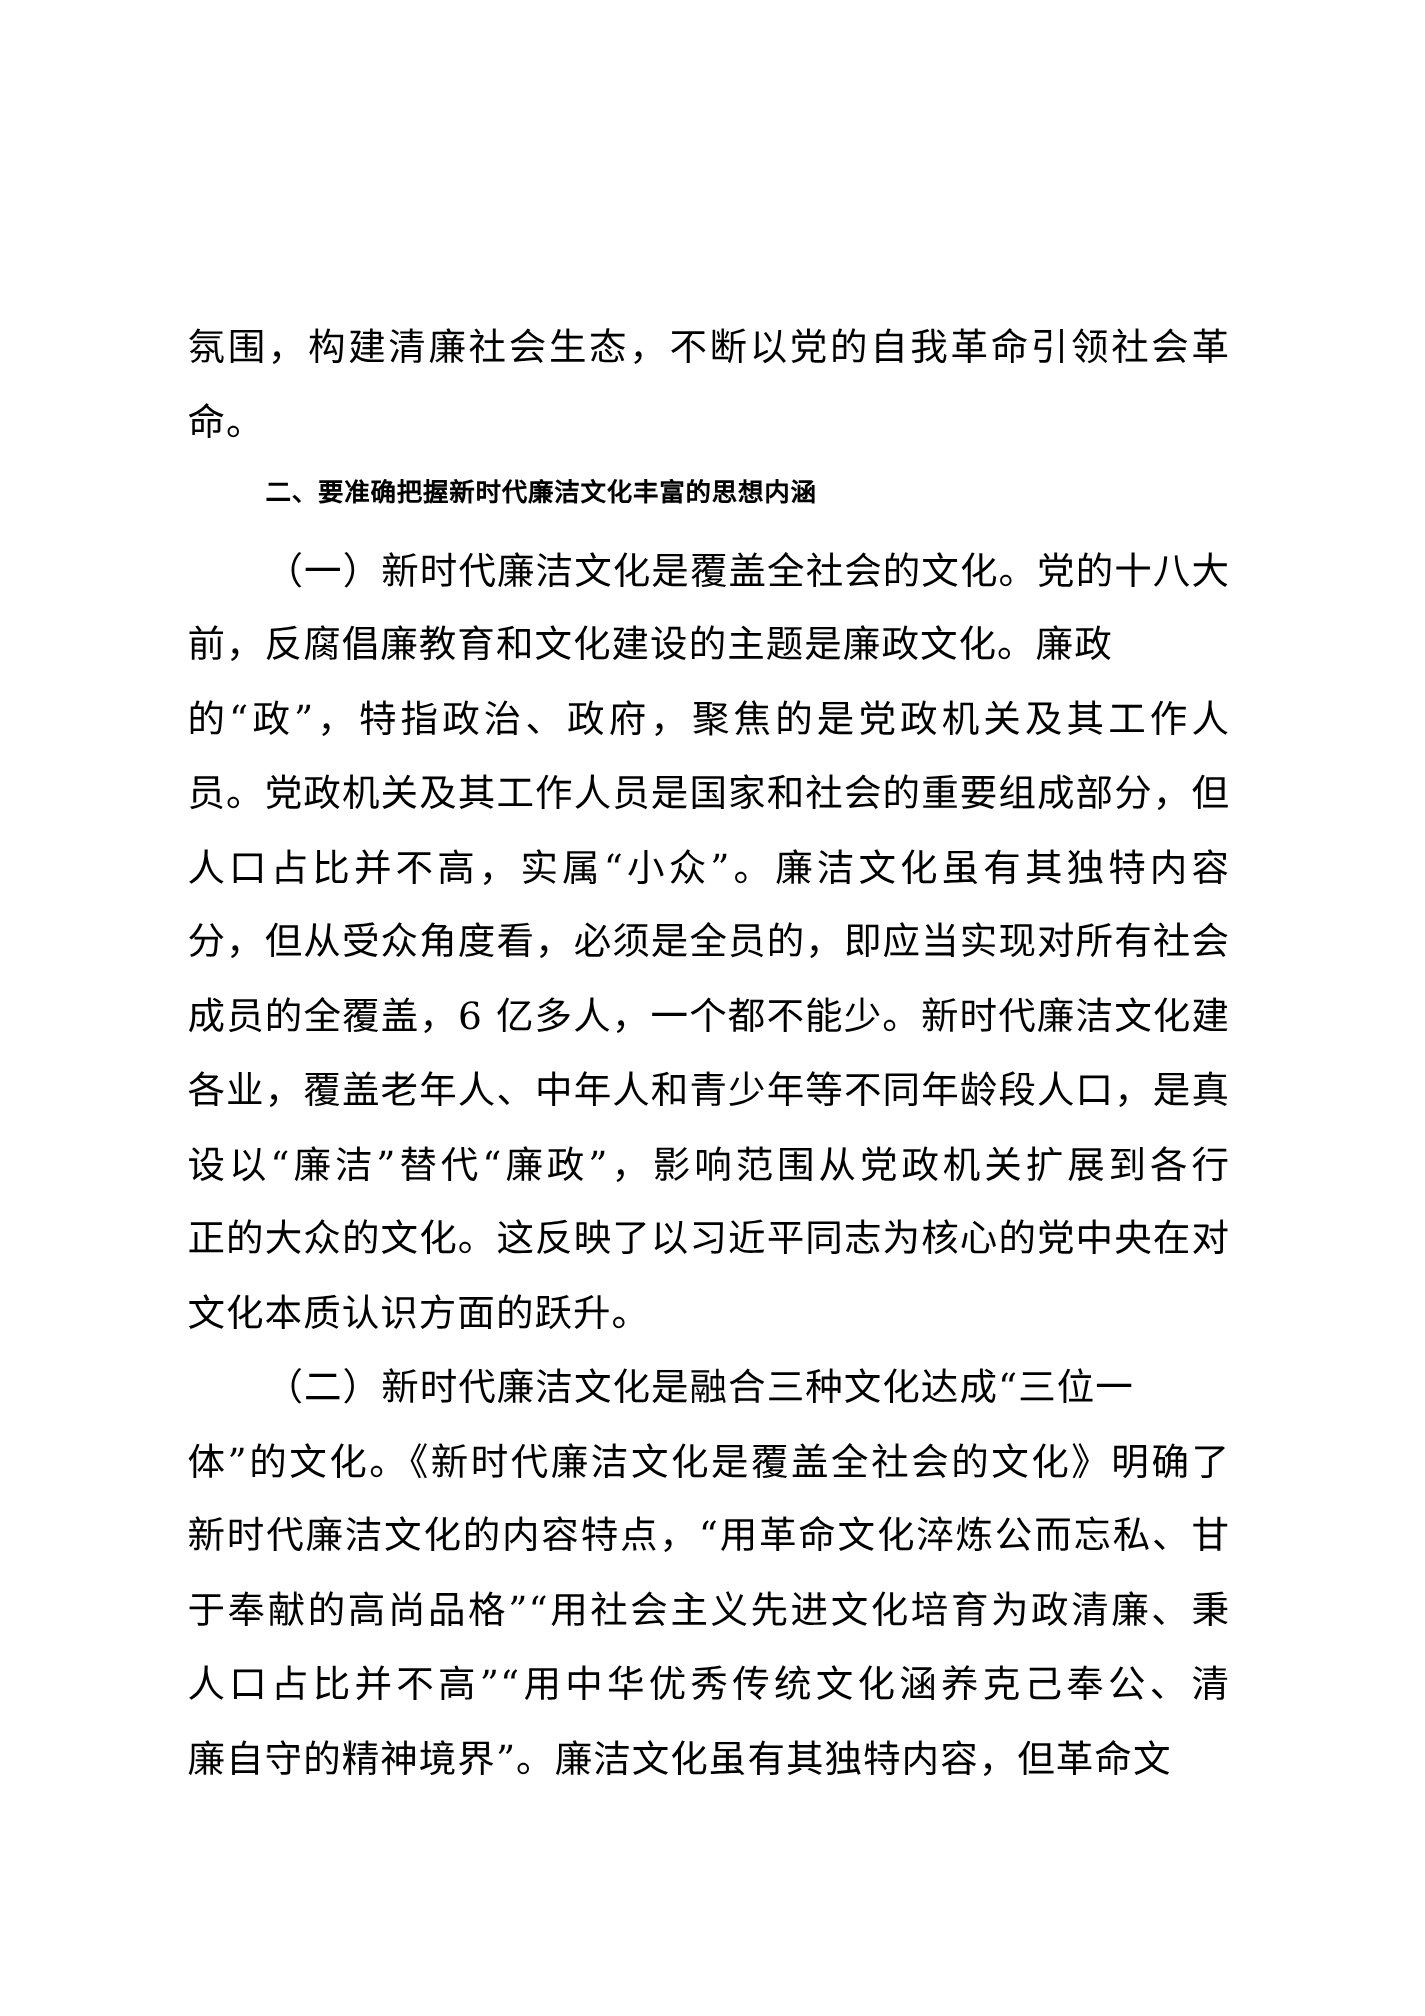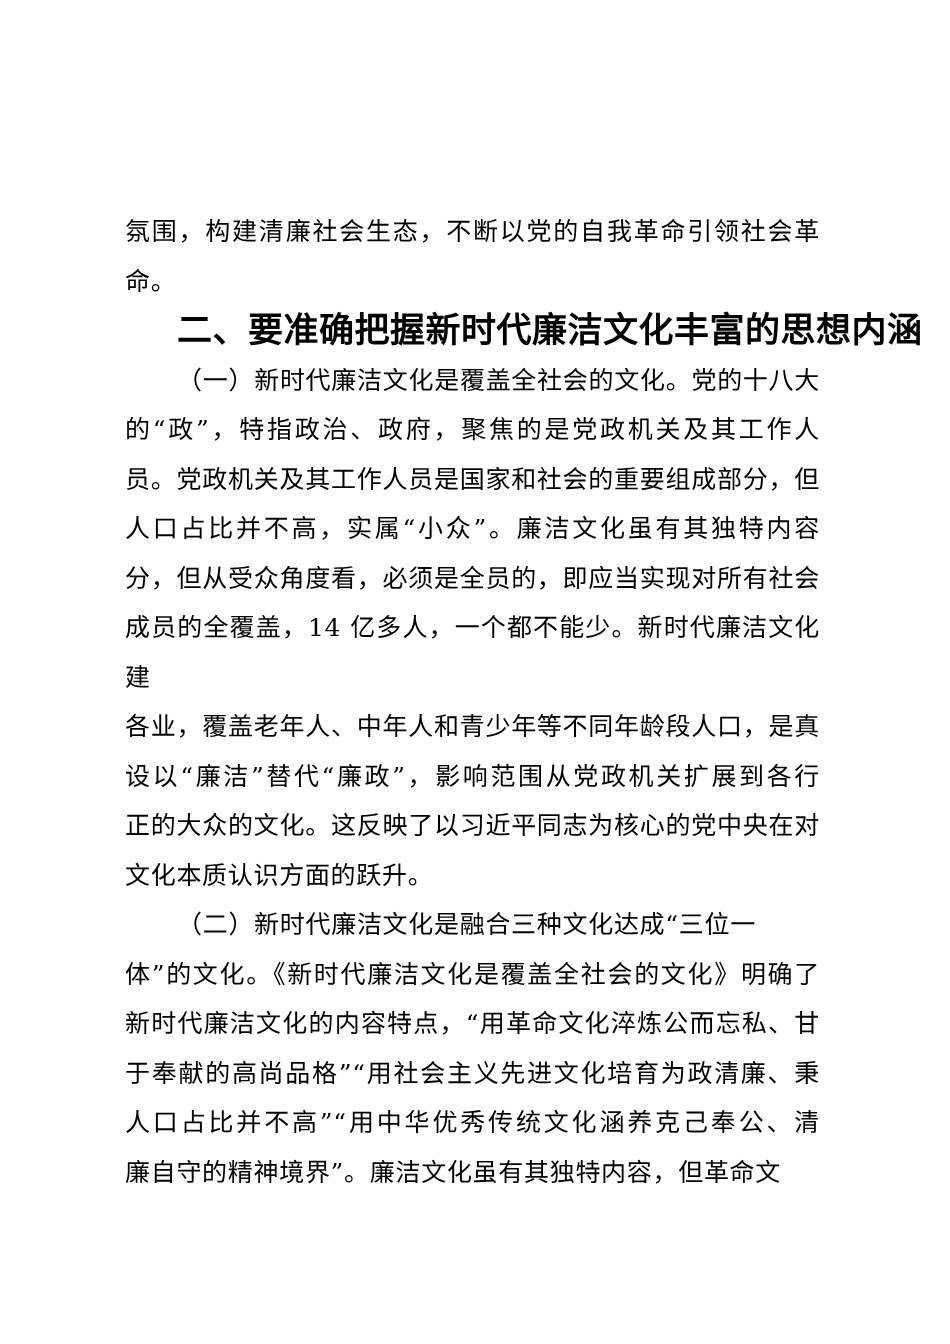--- a/index.html
+++ b/index.html
@@ -39,43 +39,44 @@
     text-justify: inter-character;
   }
   
   .line.indent {
     padding-left: 52px;
   }
   .line.indent.full {
     width: 643px;
   }
   .line.heading {
-    font-family: Liberation Serif, serif;
+    font-family: Liberation Mono, monospace;
     font-weight: bold;
-    font-size: 35px;
+    font-size: 17px;
     letter-spacing: 0.5px;
   }
 </style>
 </head>
 <body>
 
 <div class="page">
   <div class="text-block">
 
     <div class="line full">氛围，构建清廉社会生态，不断以党的自我革命引领社会革</div>
     <div class="line">命。</div>
 
     <div class="line heading indent">二、要准确把握新时代廉洁文化丰富的思想内涵</div>
 
     <div class="line indent full">（一）新时代廉洁文化是覆盖全社会的文化。党的十八大</div>
+    <div class="line">前，反腐倡廉教育和文化建设的主题是廉政文化。廉政</div>
     <div class="line full">的“政”，特指政治、政府，聚焦的是党政机关及其工作人</div>
     <div class="line full">员。党政机关及其工作人员是国家和社会的重要组成部分，但</div>
     <div class="line full">人口占比并不高，实属“小众”。廉洁文化虽有其独特内容</div>
     <div class="line full">分，但从受众角度看，必须是全员的，即应当实现对所有社会</div>
-    <div class="line full">成员的全覆盖，14 亿多人，一个都不能少。新时代廉洁文化建</div>
+    <div class="line full">成员的全覆盖，6 亿多人，一个都不能少。新时代廉洁文化建</div>
     <div class="line full">各业，覆盖老年人、中年人和青少年等不同年龄段人口，是真</div>
     <div class="line full">设以“廉洁”替代“廉政”，影响范围从党政机关扩展到各行</div>
     <div class="line full">正的大众的文化。这反映了以习近平同志为核心的党中央在对</div>
     <div class="line">文化本质认识方面的跃升。</div>
 
     <div class="line indent">（二）新时代廉洁文化是融合三种文化达成“三位一</div>
     <div class="line full">体”的文化。《新时代廉洁文化是覆盖全社会的文化》明确了</div>
     <div class="line full">新时代廉洁文化的内容特点，“用革命文化淬炼公而忘私、甘</div>
     <div class="line full">于奉献的高尚品格”“用社会主义先进文化培育为政清廉、秉</div>
     <div class="line full">人口占比并不高”“用中华优秀传统文化涵养克己奉公、清</div>

